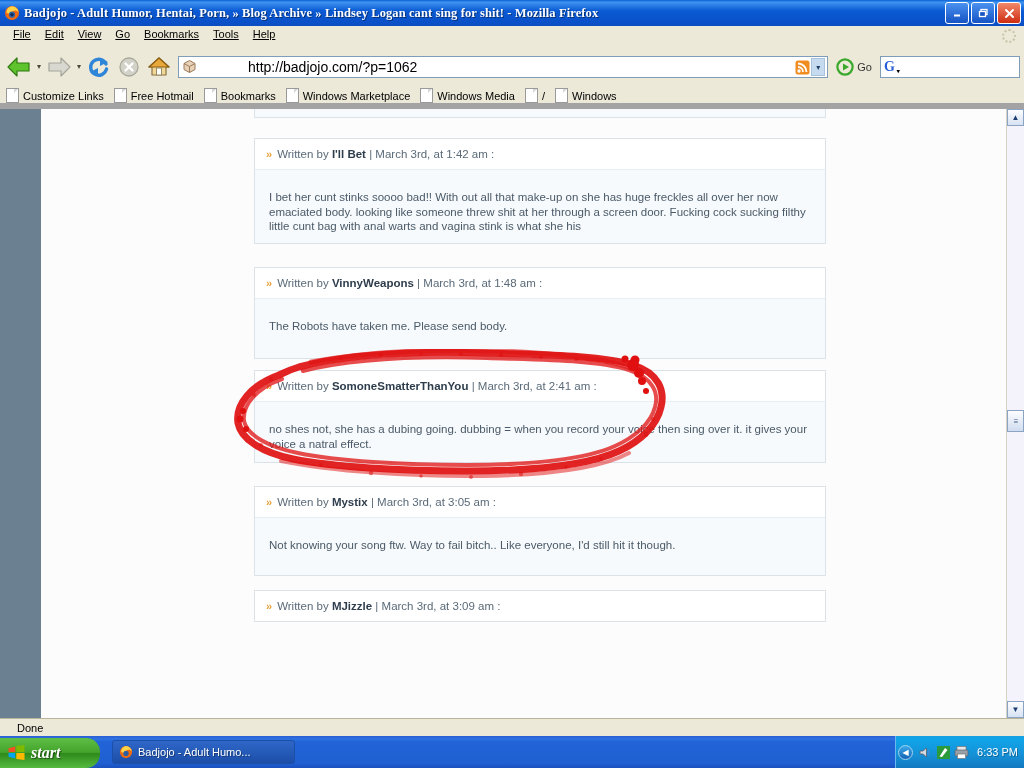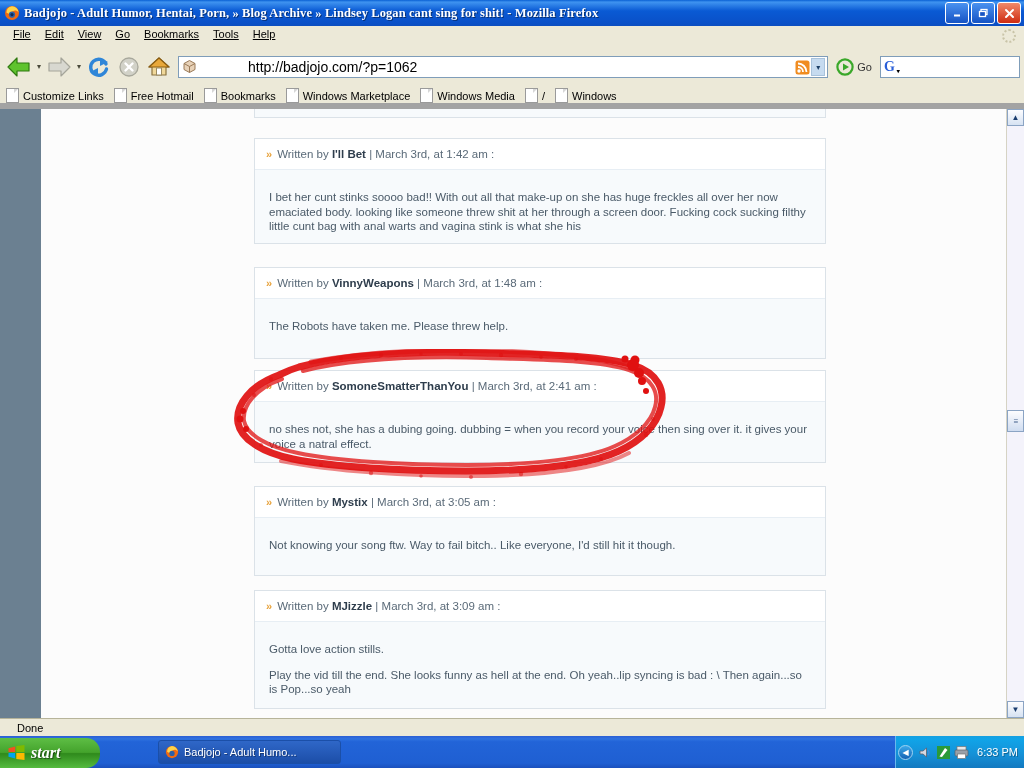--- a/index.html
+++ b/index.html
@@ -156,21 +156,21 @@
   .statusbar{
     position:absolute;left:0;top:718px;width:1024px;height:18px;background:#ece9d8;
     border-top:1px solid #b7b49a;display:flex;align-items:center;padding-left:17px;box-sizing:border-box;
   }
   .status-text{font-size:11px;color:#000;font-family:"Liberation Sans",sans-serif;}
 
   
   .taskbar{
     position:absolute;left:0;top:736px;width:1024px;height:32px;
     background:linear-gradient(to bottom,#2b5ed4 0%,#2f72e0 9%,#2264d8 18%,#1f5fd2 85%,#1b50bd 100%);
-    display:flex;align-items:center;gap:46px;
+    display:flex;align-items:center;
   }
   .startbtn{
     width:100px;height:30px;margin-top:1px;flex:0 0 auto;
     background:linear-gradient(to bottom,#5ebe45 0%,#44a32c 48%,#2f8a1c 52%,#55bb3f 100%);
     border-radius:0 14px 14px 0;
     display:flex;align-items:center;padding-left:8px;box-sizing:border-box;
   }
   .startflag{width:17px;height:15px;flex:0 0 auto;margin-right:6px;position:relative;}
   .startlabel{
     color:#fff;font-size:16px;font-style:italic;font-weight:bold;
@@ -385,21 +385,21 @@
             <div class="c-head">
               <span class="chev">»</span>
               <span class="c-meta">
                 <span>Written by</span>
                 <b>VinnyWeapons</b>
                 <span>|</span>
                 <span>March 3rd, at 1:48 am :</span>
               </span>
             </div>
             <div class="c-body" style="height:60px;">
-              <p>The Robots have taken me. Please threw help.</p>
+              <p>The Robots have taken me. Please send body.</p>
             </div>
           </div>
 
           <div class="comment" style="top:261px;">
             <div class="c-head">
               <span class="chev">»</span>
               <span class="c-meta">
                 <span>Written by</span>
                 <b>SomoneSmatterThanYou</b>
                 <span>|</span>
@@ -428,24 +428,20 @@
 
           <div class="comment" style="top:481px;">
             <div class="c-head">
               <span class="chev">»</span>
               <span class="c-meta">
                 <span>Written by</span>
                 <b>MJizzle</b>
                 <span>|</span>
                 <span>March 3rd, at 3:09 am :</span>
               </span>
-            </div>
-            <div class="c-body" style="height:87px;">
-              <p>Gotta love action stills.</p>
-              <p>Play the vid till the end. She looks funny as hell at the end. Oh yeah..lip syncing is bad : \ Then again...so is Pop...so yeah</p>
             </div>
           </div>
 
           <div class="annotation">
             <svg width="460" height="140" viewBox="0 0 460 140">
               <g fill="none" stroke="#e01010" stroke-linecap="round" stroke-linejoin="round">
                 <path d="M78 18 C130 4 200 2 265 4 C320 6 378 6 412 16 C438 24 444 42 440 58
                          C436 76 420 92 398 102 C368 116 310 122 245 122 C180 122 112 118 72 110
                          C40 103 20 90 17 74 C14 56 30 36 58 26 C64 23 71 20 78 18 Z" stroke-width="7" opacity="0.92"></path>
                 <path d="M82 22 C134 9 202 7 266 9 C322 11 376 11 408 21 C432 29 438 44 434 58

